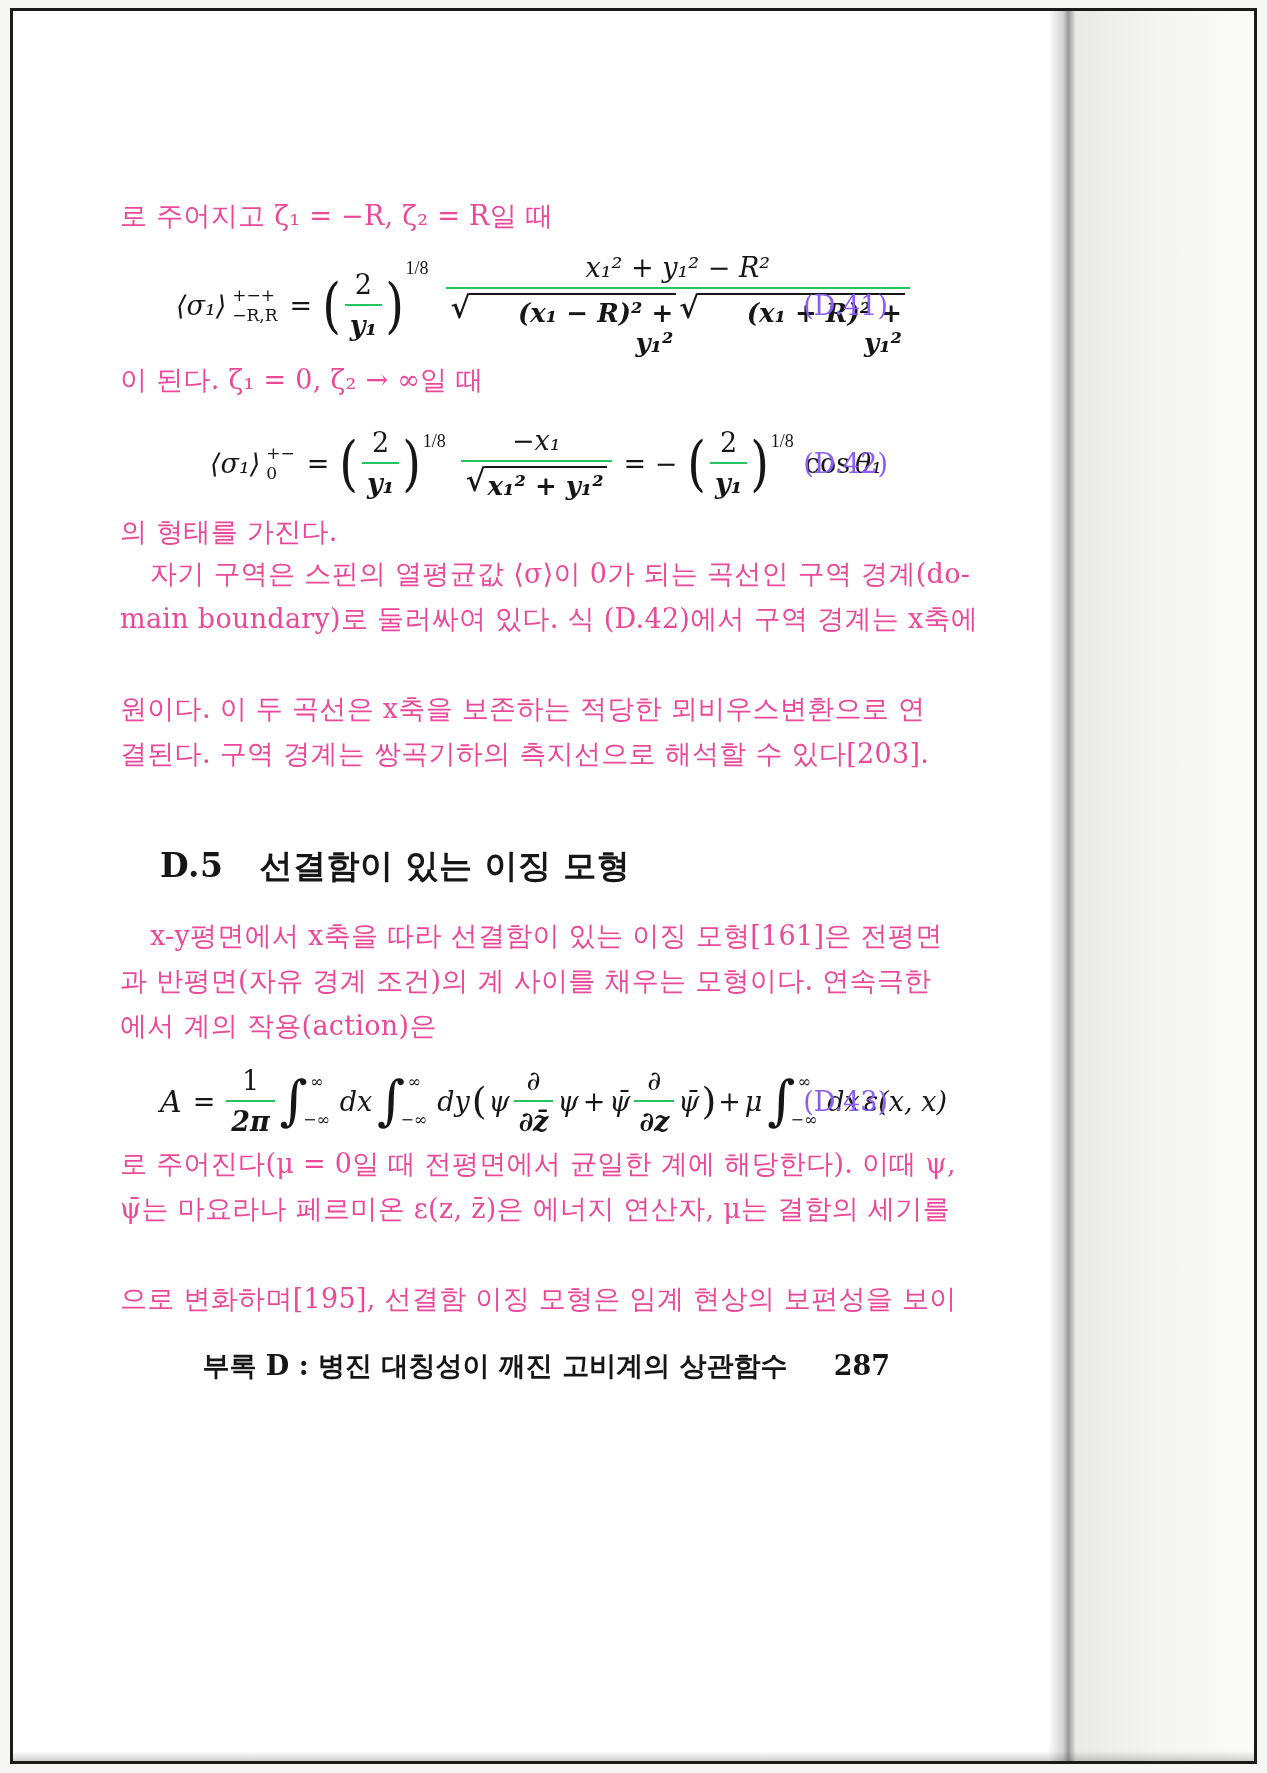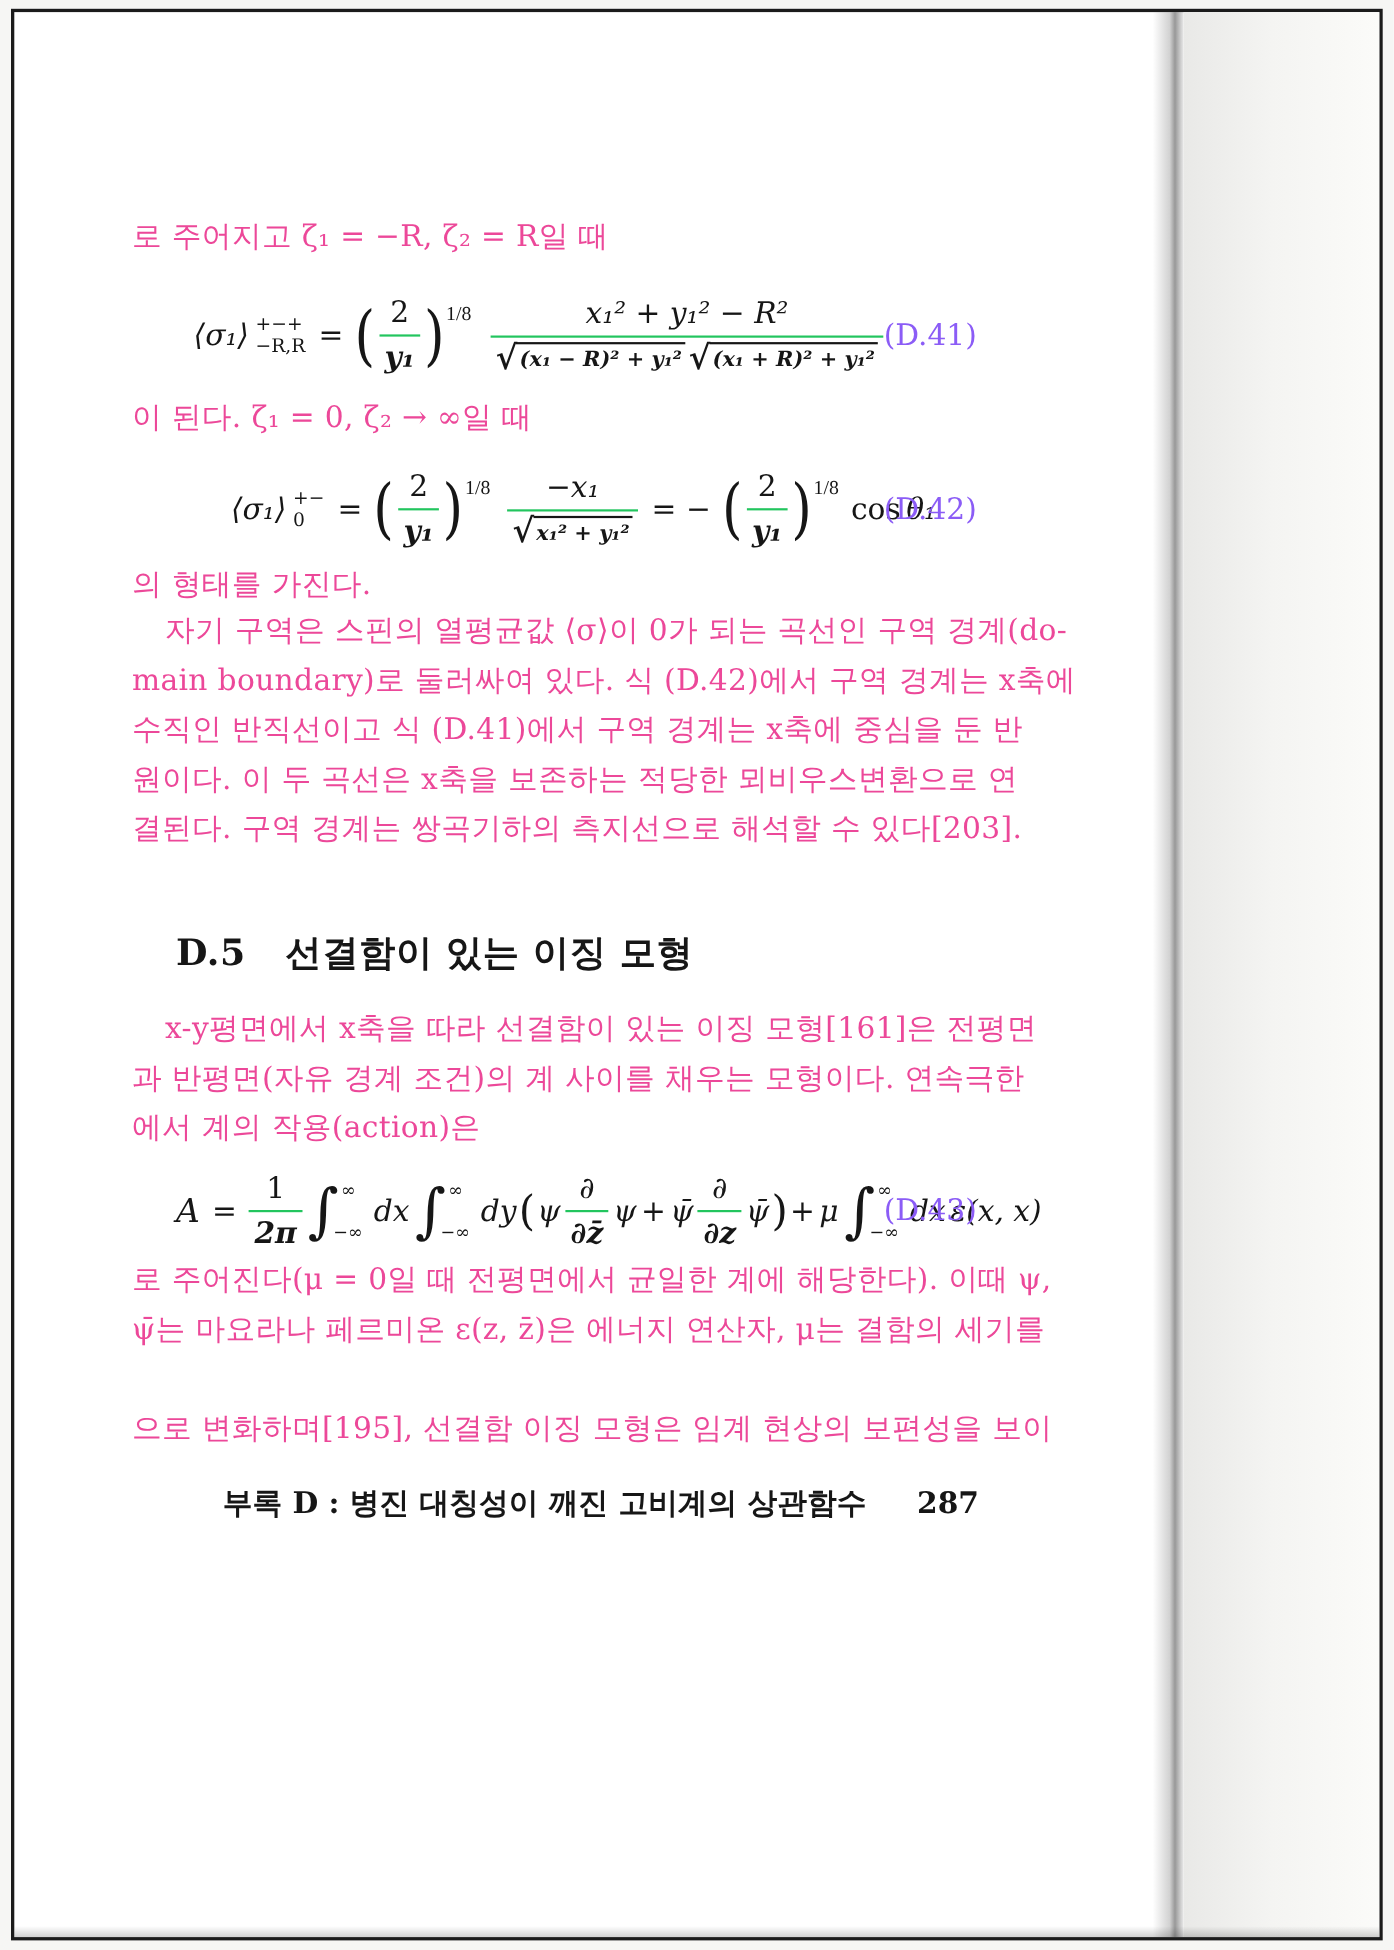--- a/index.html
+++ b/index.html
@@ -39,21 +39,21 @@
   .up{font-style:normal;}
   .bp{font-size:60px;font-style:normal;font-weight:300;line-height:1;display:inline-block;transform:scaleX(0.8);margin:0 -4px;}
   .mp{font-size:38px;font-style:normal;line-height:1;margin:0 -2px;}
   .exp{font-size:18px;font-style:normal;align-self:flex-start;margin:6px 2px 0 -2px;font-family:Liberation Serif, serif;}
   .frac{display:inline-flex;flex-direction:column;align-items:center;}
   .fn{padding:0 5px 4px;text-align:center;}
   .fd{border-top:2px solid #22c55e;padding:4px 5px 0;text-align:right;font-weight:bold;}
   .fdrow{display:inline-flex;align-items:flex-start;gap:3px;}
   .sqrt{display:inline-flex;align-items:flex-start;}
   .rad{font-size:30px;line-height:1;font-style:normal;margin-right:-1px;}
-  .rb{border-top:2px solid #161616;padding:3px 3px 0;font-size:19px;}
+  .rb{border-top:2px solid #161616;padding:3px 3px 0;font-size:26px;}
   .supsub{display:inline-flex;flex-direction:column;font-size:17px;line-height:1.2;font-style:normal;margin-left:1px;align-items:flex-start;}
   .intwrap{display:inline-flex;align-items:center;margin:0 1px;}
   .int{font-size:54px;line-height:0.9;font-style:normal;}
   .limits{display:inline-flex;flex-direction:column;justify-content:space-between;height:58px;font-size:16px;font-style:normal;line-height:1;}
   .limits .lsup{transform:translate(2px,2px);}
   .limits .lsub{transform:translate(-5px,-2px);}
   .scriptA{font-size:30px;font-style:italic;}
   .eqlabel{position:absolute;right:22px;top:50%;transform:translateY(-50%);font-size:27px;font-style:normal;color:#8b5cf6;}
   
   .heading{position:absolute;left:40px;font-size:33px;font-weight:700;letter-spacing:0.5px;white-space:nowrap;}
@@ -141,21 +141,20 @@
         <span class="tok up" style="margin-left:4px">cos</span>
         <span class="tok">θ₁</span>
       </div>
       <div class="eqlabel">(D.42)</div>
     </div>
 
     <div class="bl" style="top:503px">의 형태를 가진다.</div>
 
     <div class="bl indent" style="top:545px">자기 구역은 스핀의 열평균값 ⟨σ⟩이 0가 되는 곡선인 구역 경계(do-</div>
     <div class="bl" style="top:590px">main boundary)로 둘러싸여 있다. 식 (D.42)에서 구역 경계는 x축에</div>
-    <div class="bl" style="top:635px">수직인 반직선이고 식 (D.41)에서 구역 경계는 x축에 중심을 둔 반</div>
     <div class="bl" style="top:680px">원이다. 이 두 곡선은 x축을 보존하는 적당한 뫼비우스변환으로 연</div>
     <div class="bl" style="top:725px">결된다. 구역 경계는 쌍곡기하의 측지선으로 해석할 수 있다[203].</div>
 
     <div class="heading" style="top:833px">
       <span class="hnum">D.5</span><span>선결함이 있는 이징 모형</span>
     </div>
 
     <div class="bl indent" style="top:907px">x-y평면에서 x축을 따라 선결함이 있는 이징 모형[161]은 전평면</div>
     <div class="bl" style="top:952px">과 반평면(자유 경계 조건)의 계 사이를 채우는 모형이다. 연속극한</div>
     <div class="bl" style="top:997px">에서 계의 작용(action)은</div>

